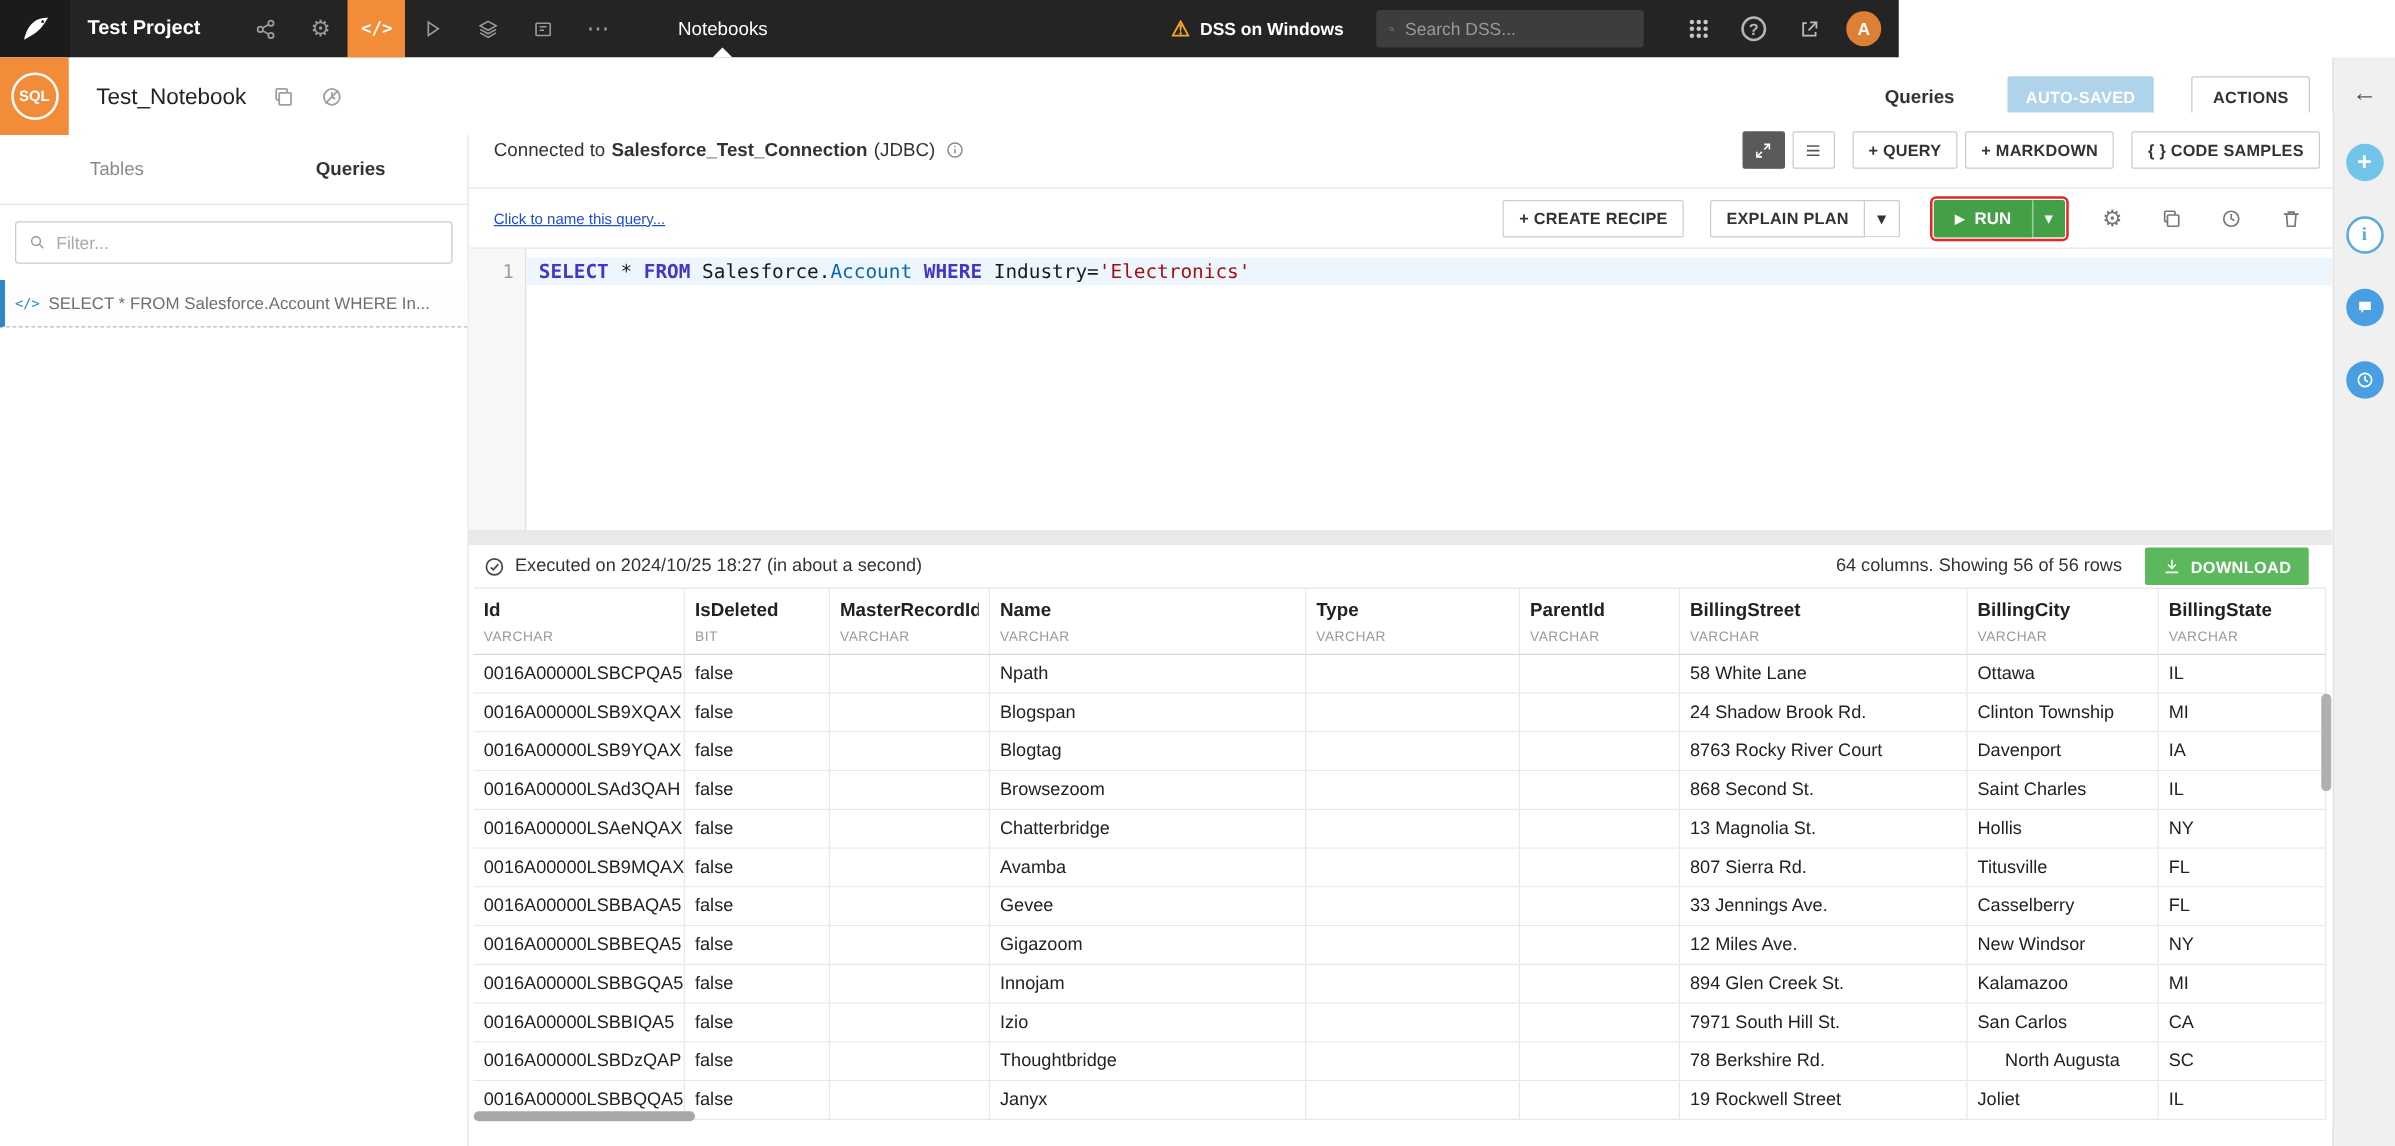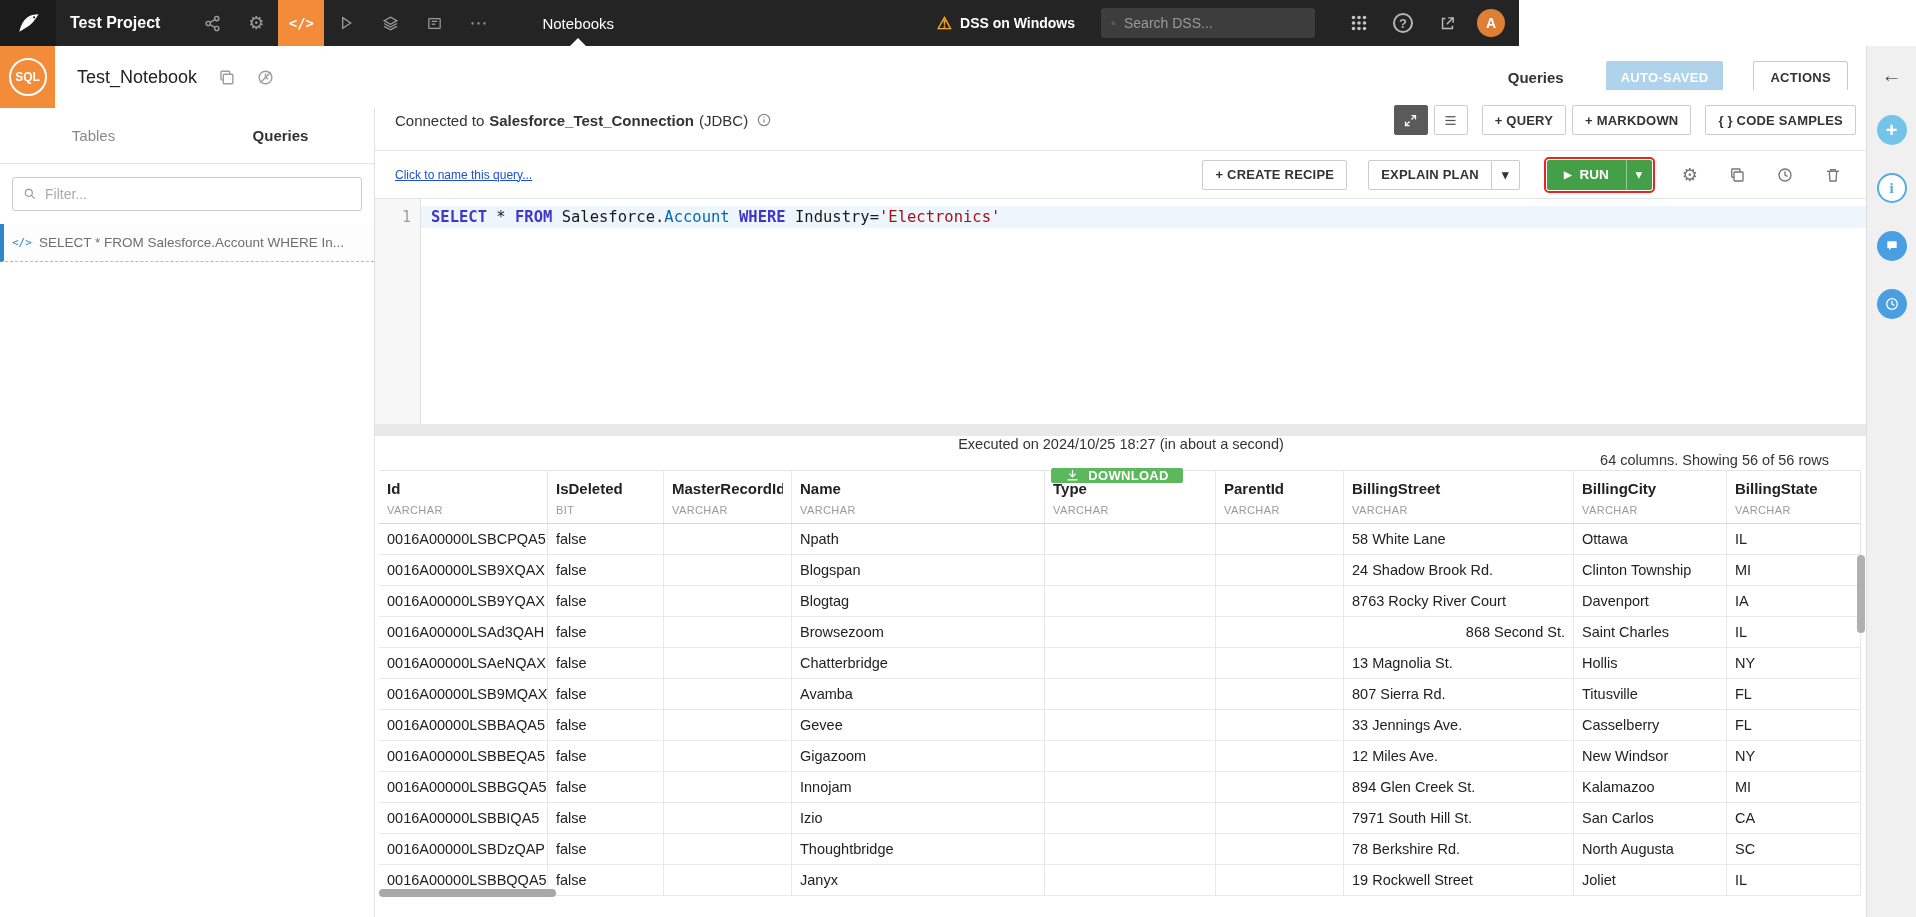--- a/index.html
+++ b/index.html
@@ -81,21 +81,21 @@
   .editor { height:226px; display:flex; border-top:1px solid #e5e5e5; }
   .gutter { width:46px; background:#f7f7f7; border-right:1px solid #e0e0e0; text-align:right; padding:9px 9px 0 0; color:#9e9e9e; font-family:"DejaVu Sans Mono",monospace; font-size:15px; }
   .codearea { flex:1; padding-top:7px; font-family:"DejaVu Sans Mono",monospace; font-size:15.5px; }
   .code-line { background:#eef6fd; padding:2px 10px; white-space:pre; cursor:text; }
   .tok-kw { color:#4236c8; font-weight:bold; }
   .tok-qual { color:#0769ad; }
   .tok-str { color:#a31111; }
   .tok-pl { color:#1a1a1a; }
 
   .results-gap { height:12px; background:#e9e9e9; }
-  .status-bar { height:34px; display:flex; align-items:center; padding:0 19px 0 12px;flex-direction:column; }
+  .status-bar { height:34px; display:flex; align-items:center; padding:0 19px 0 12px; }
   .status-text { font-size:14.5px; color:#333; margin-left:8px; }
   .summary-text { margin-left:auto; font-size:14.5px; color:#333; margin-right:18px; }
   .btn-download { background:#5cb85c; border:none; color:#fff; height:30px; display:flex; align-items:center; gap:8px; padding:0 14px; font-size:13px; font-weight:bold; border-radius:2px; letter-spacing:.3px; cursor:pointer; font-family:"Liberation Sans",sans-serif; }
 
   .rtable { margin-left:4px; width:1482px; }
   .thead { display:flex; border-top:1px solid #e5e5e5; border-bottom:1px solid #d8d8d8; background:#fff; }
   .th { padding:9px 8px 7px 8px; border-right:1px solid #e8e8e8; flex:0 0 auto; cursor:pointer; }
   .th-name { font-size:15px; font-weight:bold; color:#222; white-space:nowrap; overflow:hidden; }
   .th-type { font-size:11px; color:#9a9a9a; margin-top:7px; letter-spacing:.4px; }
   .trow { display:flex; height:31px; border-bottom:1px solid #e8e8e8; background:#fff; cursor:pointer; }
@@ -430,21 +430,21 @@
             <div class="td" style="width: 153px;">Davenport</div>
             <div class="td" style="width: 128px; flex: 1 1 0%;">IA</div>
           </div>
           <div class="trow">
             <div class="td" style="width: 169px;">0016A00000LSAd3QAH</div>
             <div class="td" style="width: 116px;">false</div>
             <div class="td" style="width: 128px;"></div>
             <div class="td" style="width: 253px;">Browsezoom</div>
             <div class="td" style="width: 171px;"></div>
             <div class="td" style="width: 128px;"></div>
-            <div class="td" style="width: 230px; text-align: right;">868 Second St.</div>
+            <div class="td" style="width: 230px;">868 Second St.</div>
             <div class="td" style="width: 153px;">Saint Charles</div>
             <div class="td" style="width: 128px; flex: 1 1 0%;">IL</div>
           </div>
           <div class="trow">
             <div class="td" style="width: 169px;">0016A00000LSAeNQAX</div>
             <div class="td" style="width: 116px;">false</div>
             <div class="td" style="width: 128px;"></div>
             <div class="td" style="width: 253px;">Chatterbridge</div>
             <div class="td" style="width: 171px;"></div>
             <div class="td" style="width: 128px;"></div>
@@ -508,21 +508,21 @@
             <div class="td" style="width: 128px; flex: 1 1 0%;">CA</div>
           </div>
           <div class="trow">
             <div class="td" style="width: 169px;">0016A00000LSBDzQAP</div>
             <div class="td" style="width: 116px;">false</div>
             <div class="td" style="width: 128px;"></div>
             <div class="td" style="width: 253px;">Thoughtbridge</div>
             <div class="td" style="width: 171px;"></div>
             <div class="td" style="width: 128px;"></div>
             <div class="td" style="width: 230px;">78 Berkshire Rd.</div>
-            <div class="td" style="width: 153px;">North Augusta</div>
+            <div class="td" style="width: 153px; text-align: center;">North Augusta</div>
             <div class="td" style="width: 128px; flex: 1 1 0%;">SC</div>
           </div>
           <div class="trow">
             <div class="td" style="width: 169px;">0016A00000LSBBQQA5</div>
             <div class="td" style="width: 116px;">false</div>
             <div class="td" style="width: 128px;"></div>
             <div class="td" style="width: 253px;">Janyx</div>
             <div class="td" style="width: 171px;"></div>
             <div class="td" style="width: 128px;"></div>
             <div class="td" style="width: 230px;">19 Rockwell Street</div>

